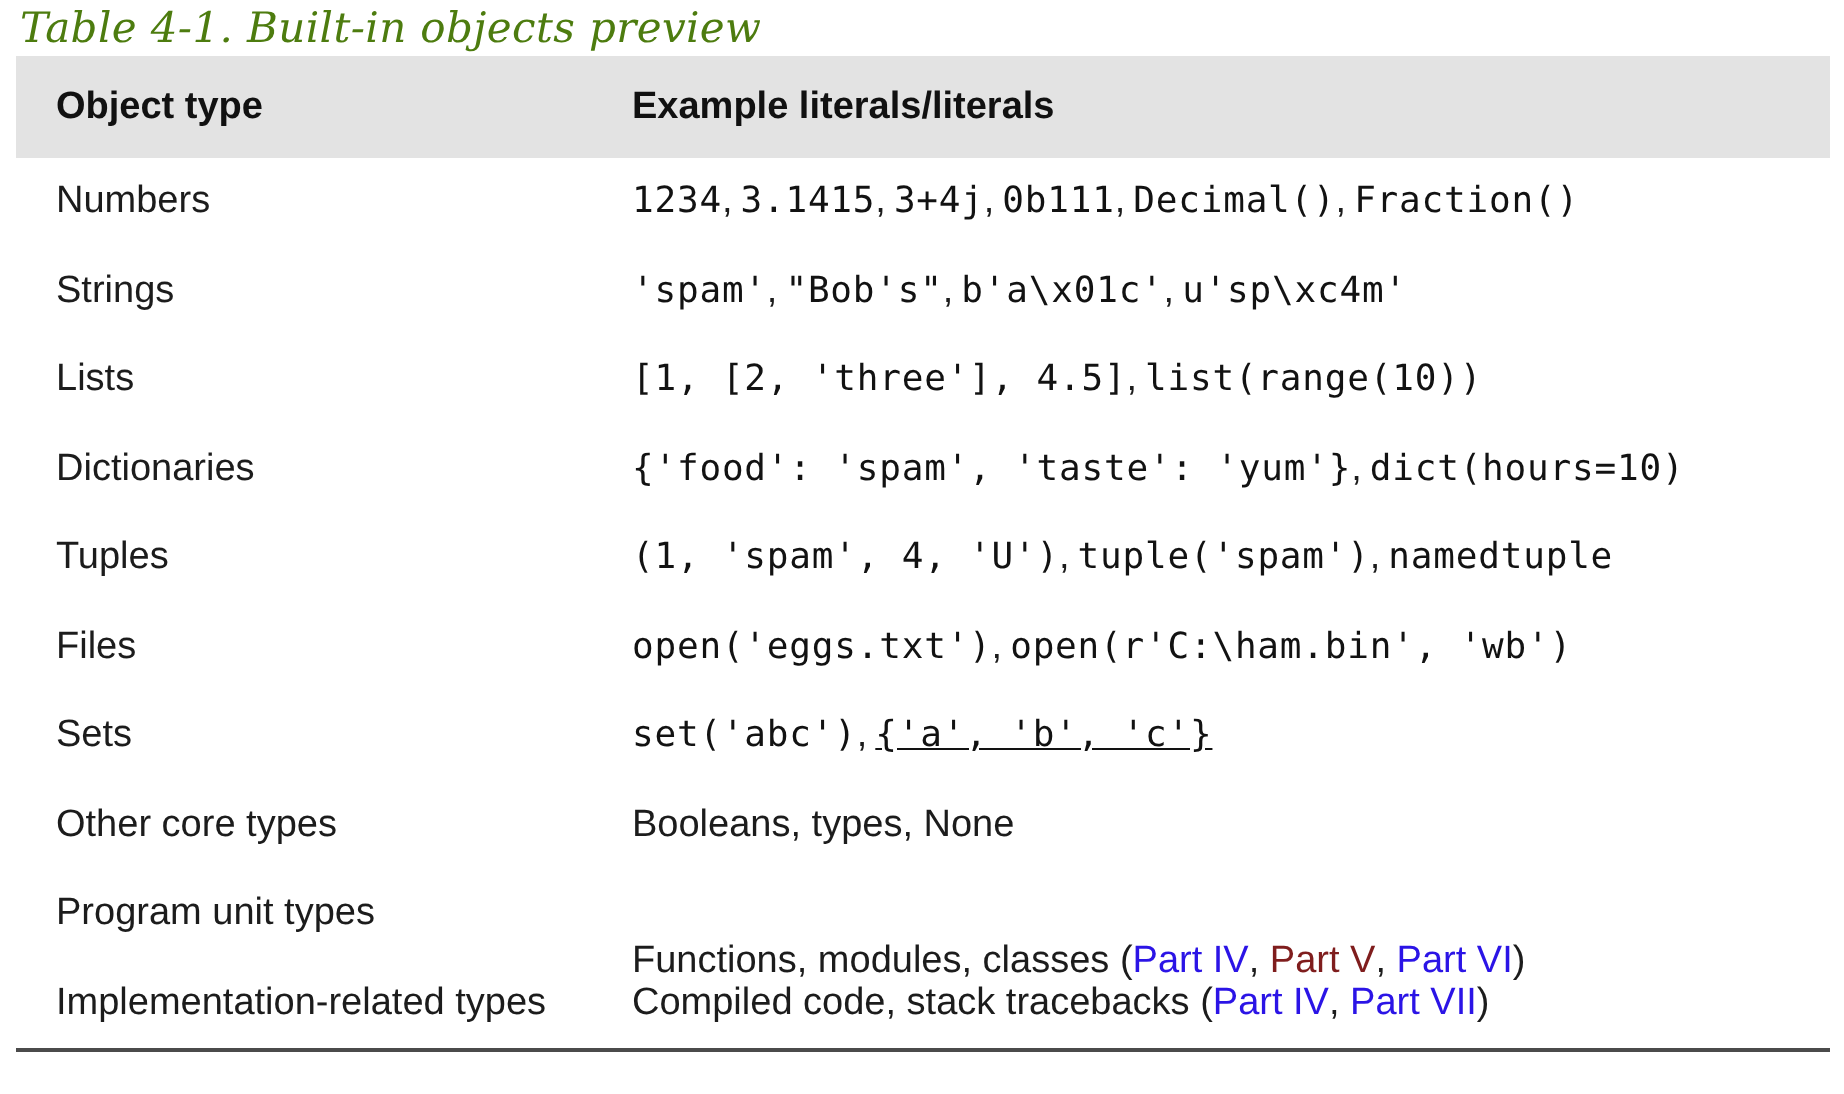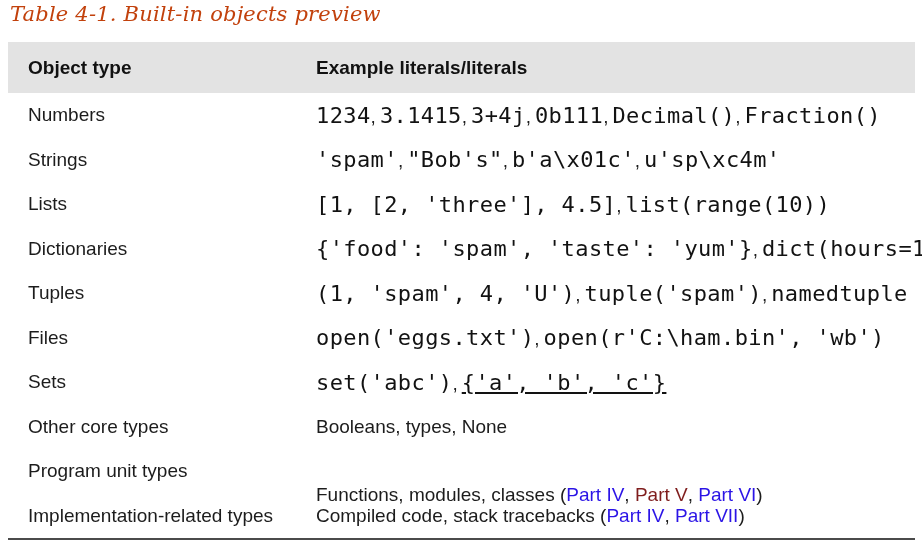--- a/index.html
+++ b/index.html
@@ -3,40 +3,40 @@
 <meta charset="utf-8">
 <style>
   html,body { margin:0; padding:0; background:#ffffff; }
   .page {
     position:relative; width:922px; height:547px; background:#ffffff;
     font-family:"Liberation Sans", sans-serif; overflow:hidden;
   }
   .title {
     position:absolute; left:10px; top:2px;
     font-family:"DejaVu Serif", serif; font-style:italic;
-    font-size:21px; color:#c2410c; letter-spacing:0.2px;
+    font-size:21px; color:#4d7c0f; letter-spacing:0.2px;
   }
   .table {
-    position:absolute; left:8px; top:42px; width:907px;
+    position:absolute; left:8px; top:28px; width:907px;
     border-bottom:2px solid #b91c1c;
   }
   .thead {
     height:51px; display:flex; align-items:center;
     font-weight:bold; font-size:19px; color:#111;
   }
   .col1 { flex:none; width:288px; padding-left:20px; box-sizing:content-box; }
   .col2 { flex:1; min-width:0; }
   .row {
     height:44.5px; display:flex; align-items:center;
     font-size:19px; color:#1c1c1c; white-space:nowrap;
   }
   .cell2 { display:flex; align-items:baseline; }
   .code {
     font-family:"DejaVu Sans Mono", monospace;
-    font-size:22px; letter-spacing:0.4px; color:#121212;
+    font-size:18px; letter-spacing:0.4px; color:#121212;
   }
   .sep { padding-right:4px; color:#1c1c1c; }
   .txt { color:#1c1c1c; }
   .link { cursor:pointer; }
 </style>
 </head>
 <body>
 
 <div class="page">
 

